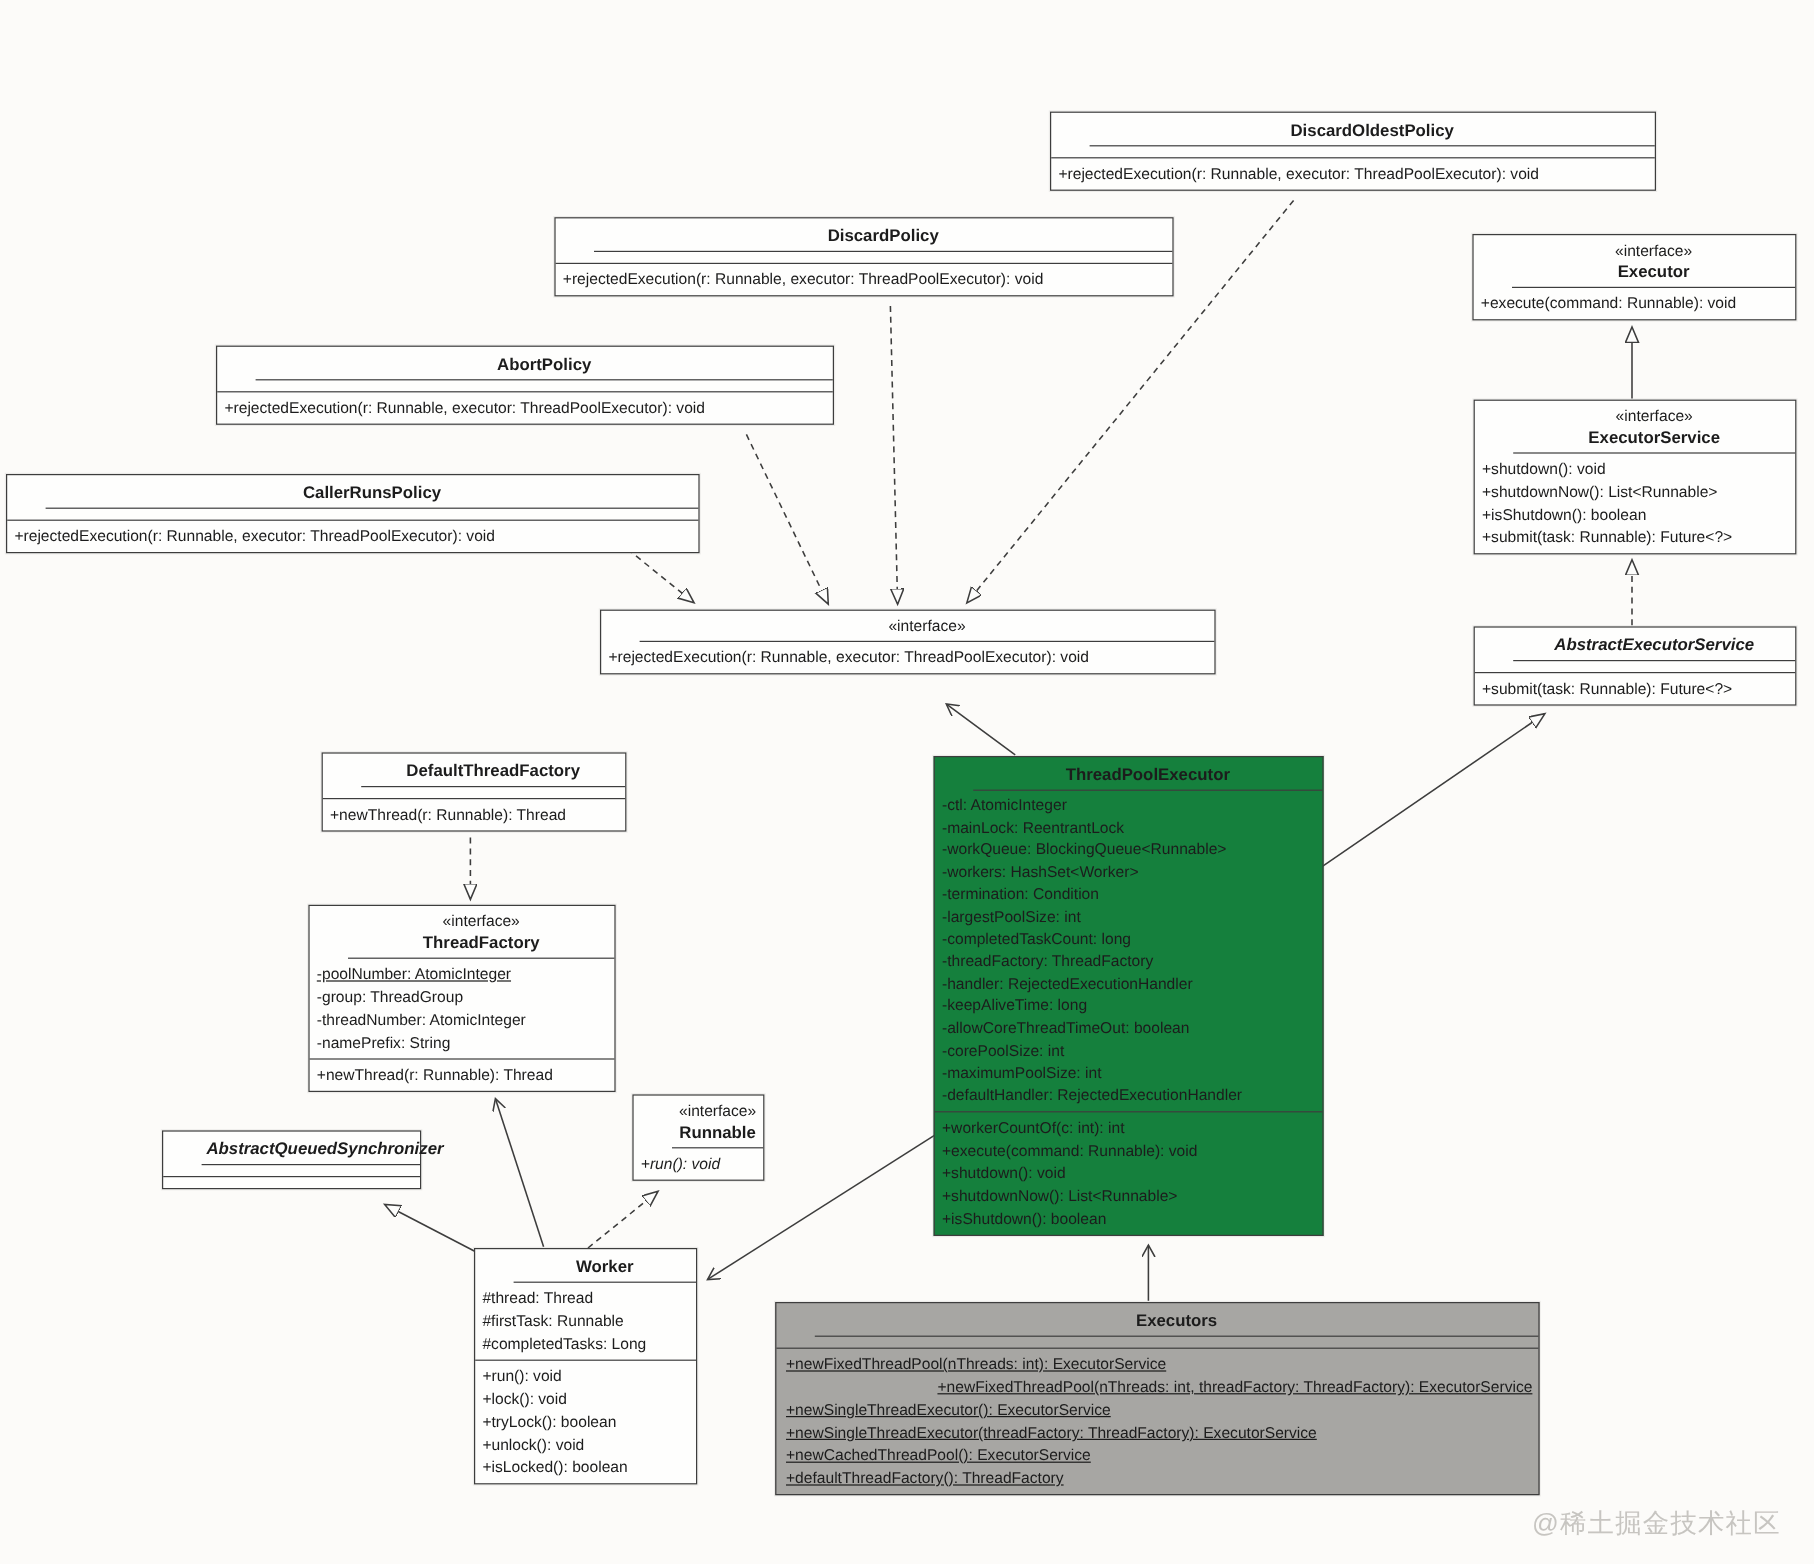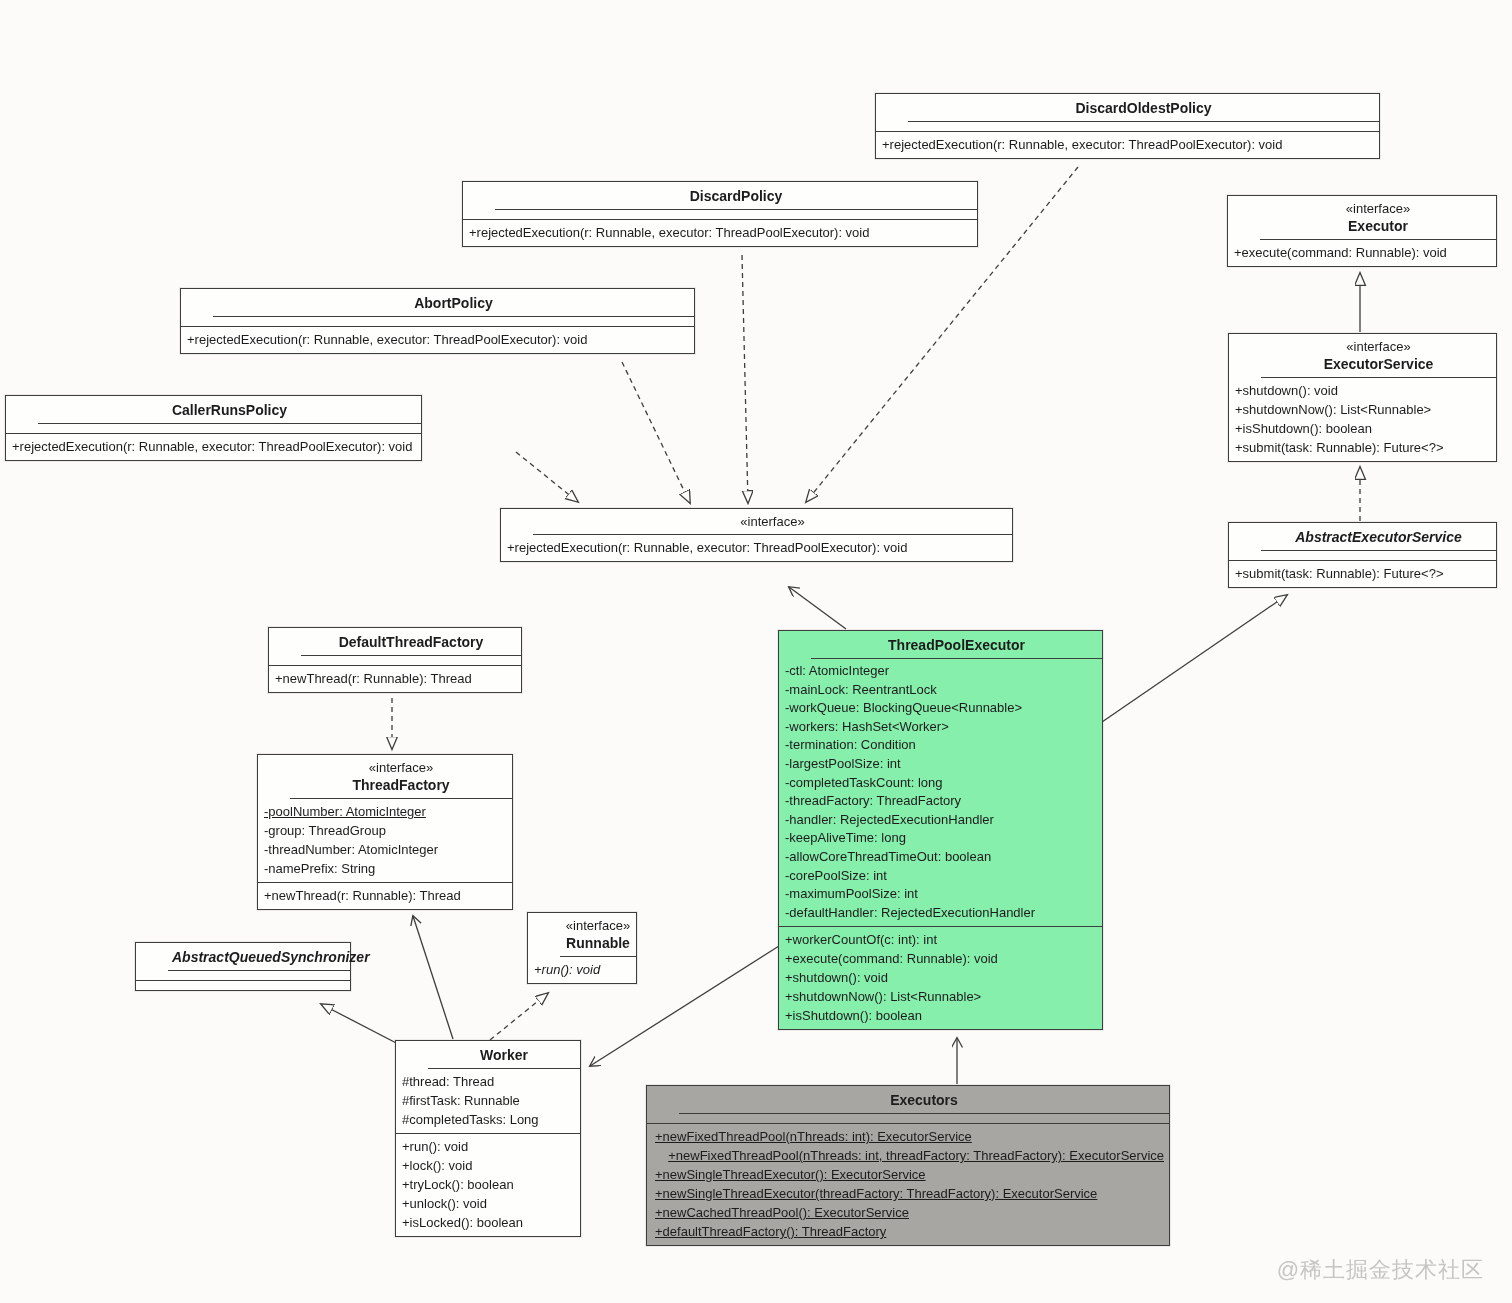--- a/index.html
+++ b/index.html
@@ -5,21 +5,21 @@
   html,body{margin:0;padding:0;background:#fcfbf9;}
   #canvas{
     position:relative;width:1512px;height:1303px;background:#fcfbf9;
     font-family:"Liberation Sans",sans-serif;color:#1c1c1c;overflow:hidden;
   }
   #wires{position:absolute;left:0;top:0;width:1512px;height:1303px;}
   .uml{
     position:absolute;background:#fefefd;border:1.6px solid #3d3d3d;
     box-sizing:border-box;box-shadow:0 0 0 1px rgba(120,120,120,.12);
   }
-  .uml.gray{background:#86efac;}
+  .uml.gray{background:#15803d;}
   .uml.dark{background:#a7a6a3;}
   .t{
     text-align:center;font-weight:bold;font-size:14px;line-height:18px;
     padding:5px 4px 4px 4px;border-bottom:1.4px solid #3d3d3d;margin-left:32px;
   }
   .t .st{font-weight:normal;font-size:13px;line-height:16px;}
   .t.italic > .nm{font-style:italic;}
   .empty{height:9px;border-bottom:1.4px solid #3d3d3d;}
   .empty.last{border-bottom:none;}
   .m{padding:3px 5px 4px 6px;font-size:13px;line-height:19px;}
@@ -80,21 +80,21 @@
   </div>
 
   <div class="uml" style="left:180px;top:288px;width:515px;">
     <div class="t"><span class="nm">AbortPolicy</span></div>
     <div class="empty"></div>
     <div class="m">
         <div class="member">+rejectedExecution(r: Runnable, executor: ThreadPoolExecutor): void</div>
       </div>
   </div>
 
-  <div class="uml" style="left:5px;top:395px;width:417px;">
+  <div class="uml" style="left:5px;top:395px;width:578px;">
     <div class="t"><span class="nm">CallerRunsPolicy</span></div>
     <div class="empty"></div>
     <div class="m">
         <div class="member">+rejectedExecution(r: Runnable, executor: ThreadPoolExecutor): void</div>
       </div>
   </div>
 
   <div class="uml" style="left:1227px;top:195px;width:270px;">
     <div class="t">
       <div class="st">«interface»</div>
@@ -211,21 +211,21 @@
       </div>
     <div class="m">
         <div class="member">+run(): void</div>
         <div class="member">+lock(): void</div>
         <div class="member">+tryLock(): boolean</div>
         <div class="member">+unlock(): void</div>
         <div class="member">+isLocked(): boolean</div>
       </div>
   </div>
 
-  <div class="uml dark" style="left:646px;top:1085px;width:524px;">
+  <div class="uml dark" style="left:646px;top:1085px;width:637px;">
     <div class="t"><span class="nm">Executors</span></div>
     <div class="empty"></div>
     <div class="m" style="padding-left:8px;">
         <div class="member" style="text-decoration: underline;">+newFixedThreadPool(nThreads: int): ExecutorService</div>
         <div class="member" style="text-decoration: underline; text-align: right;">+newFixedThreadPool(nThreads: int, threadFactory: ThreadFactory): ExecutorService</div>
         <div class="member" style="text-decoration: underline;">+newSingleThreadExecutor(): ExecutorService</div>
         <div class="member" style="text-decoration: underline;">+newSingleThreadExecutor(threadFactory: ThreadFactory): ExecutorService</div>
         <div class="member" style="text-decoration: underline;">+newCachedThreadPool(): ExecutorService</div>
         <div class="member" style="text-decoration: underline;">+defaultThreadFactory(): ThreadFactory</div>
       </div>

